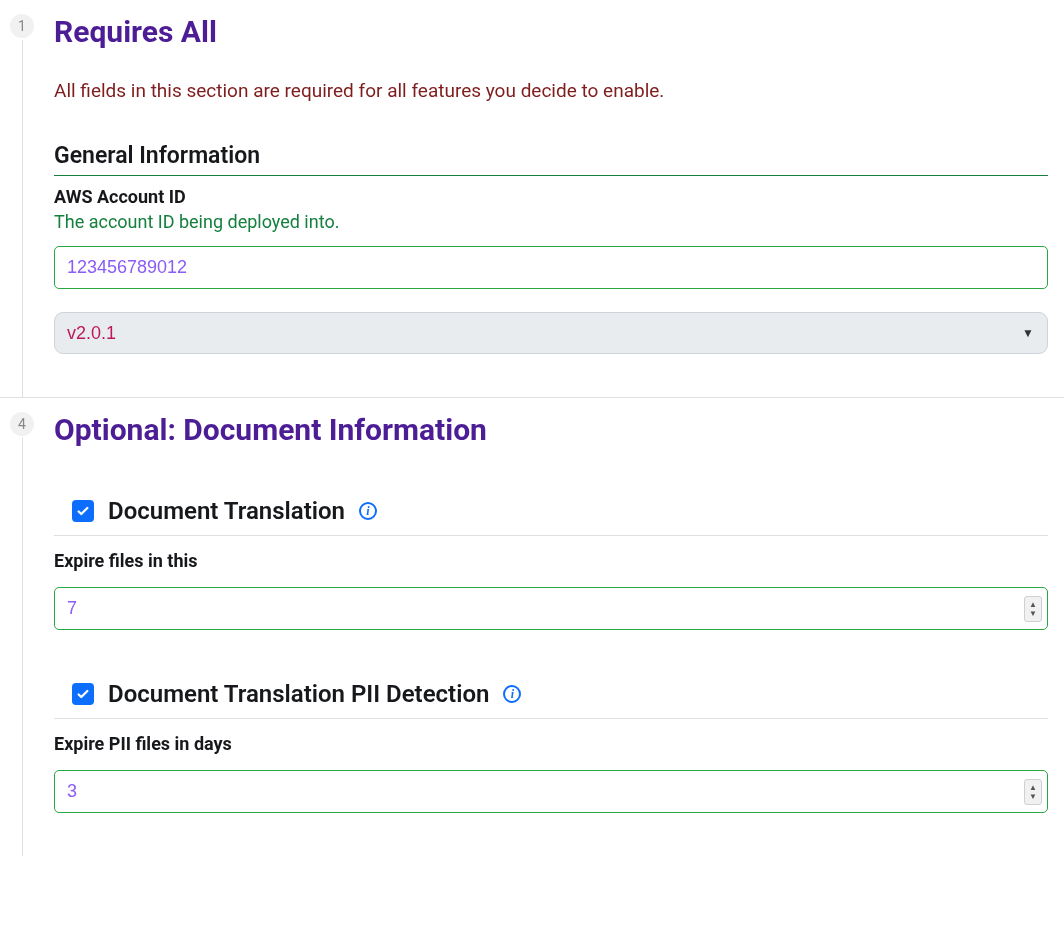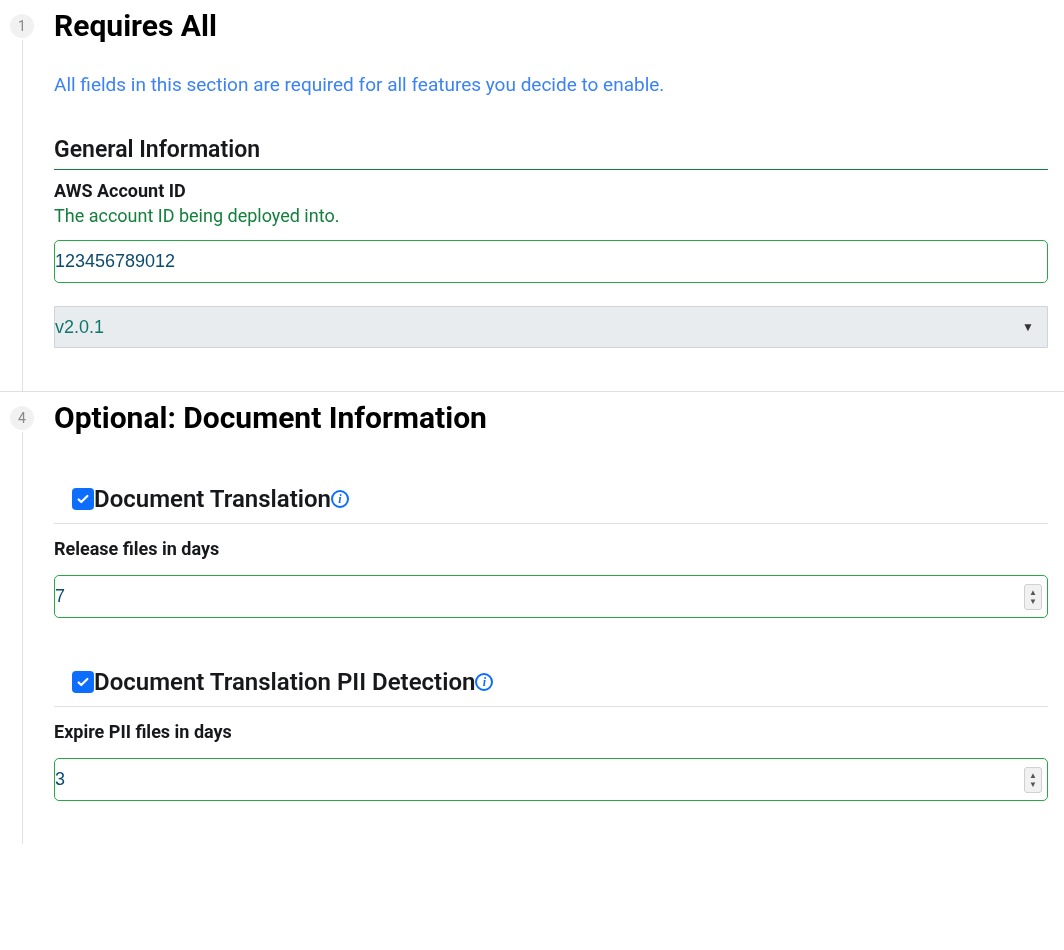--- a/index.html
+++ b/index.html
@@ -37,27 +37,27 @@
     background: #f1f1f1;
     color: #888;
     font-size: 14px;
     display: flex;
     align-items: center;
     justify-content: center;
   }
   .step-title {
     font-size: 30px;
     font-weight: 700;
-    color: #000000;
-    padding-top: 8px;
+    color: #4c1d95;
+    padding-top: 14px;
     margin-bottom: 20px;
   }
   .step-desc {
     font-size: 19px;
-    color: #3b82f6;
+    color: #7f1d1d;
     margin: 30px 0 40px 0;
   }
   .group-title {
     font-size: 23px;
     font-weight: 600;
     color: #16181b;
     padding-bottom: 6px;
     border-bottom: 1px solid #15803d;
     margin-bottom: 10px;
     margin-top: 20px;
@@ -70,25 +70,25 @@
     margin-bottom: 4px;
   }
   .field-hint {
     font-size: 18px;
     color: #15803d;
     margin-bottom: 14px;
   }
   .text-input, .num-input {
     width: 100%;
     font-size: 18px;
-    padding: 10px 0;
+    padding: 10px 12px;
     border: 1px solid #28a745;
     border-radius: 5px;
     background: #fff;
-    color: #0c4a6e;
+    color: #8b5cf6;
     outline: none;
   }
   .num-wrap { position: relative; }
   .num-input { padding-right: 34px; -moz-appearance: textfield; }
   .num-input::-webkit-outer-spin-button,
   .num-input::-webkit-inner-spin-button { -webkit-appearance: none; margin: 0; }
   .num-stepper {
     position: absolute;
     right: 6px;
     top: 50%;
@@ -104,45 +104,46 @@
     justify-content: center;
     font-size: 8px;
     color: #555;
     line-height: 9px;
     cursor: pointer;
     user-select: none;
   }
   .select-input {
     width: 100%;
     font-size: 18px;
-    padding: 10px 0;
+    padding: 10px 12px;
     border: 1px solid #ced4da;
-    border-radius: 1px;
+    border-radius: 9px;
     background: #e9ecef;
-    color: #0f766e;
+    color: #be185d;
     outline: none;
     -webkit-appearance: none;
     appearance: none;
   }
   .select-wrap { position: relative; }
   .select-caret {
     position: absolute;
     right: 14px;
     top: 50%;
     transform: translateY(-50%);
     pointer-events: none;
     font-size: 12px;
     color: #333;
   }
   .sub-feature {
     margin-top: 50px;
   }
   .sub-header {
     display: flex;
     align-items: center;
+    gap: 14px;
     padding-bottom: 10px;
     border-bottom: 1px solid #e0e0e0;
     margin-bottom: 14px;
   }
   .sub-header .chk {
     width: 22px;
     height: 22px;
     border-radius: 4px;
     background: #0d6efd;
     display: flex;
@@ -209,21 +210,21 @@
     <div class="sub-header">
       <span class="chk">
         <svg viewBox="0 0 16 16">
             <path fill="none" stroke="#fff" stroke-width="2.5" stroke-linecap="round" stroke-linejoin="round" d="M3 8.5l3 3 7-7"></path>
           </svg>
       </span>
       <span class="sub-header-title">Document Translation</span>
       <span class="info-icon">i</span>
     </div>
     <div class="field">
-      <div class="field-label">Release files in days</div>
+      <div class="field-label">Expire files in this</div>
       <div style="height:12px"></div>
       <div class="num-wrap">
         <input type="text" class="num-input" value="7" style="">
         <div class="num-stepper">
             <span>▲</span>
             <span>▼</span>
           </div>
       </div>
     </div>
   </div>

